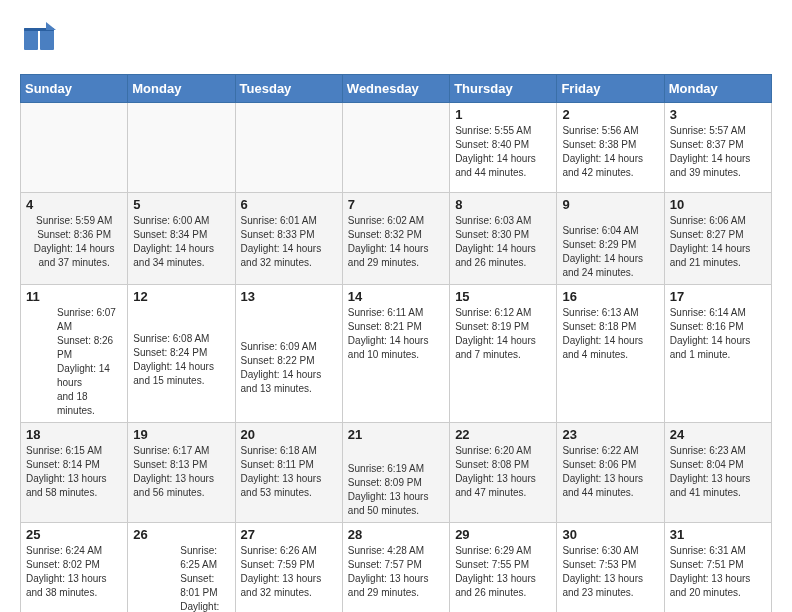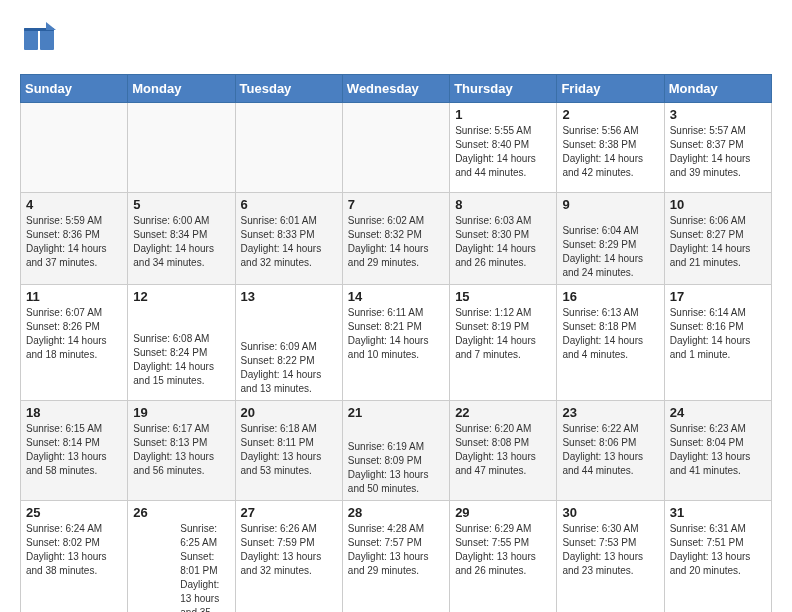--- a/index.html
+++ b/index.html
@@ -147,21 +147,21 @@
           <span class="day-number">3</span>
           <div class="cell-content" style="white-space: pre-line;">Sunrise: 5:57 AM
 Sunset: 8:37 PM
 Daylight: 14 hours
 and 39 minutes.</div>
         </td>
       </tr>
       <tr>
         <td>
           <span class="day-number">4</span>
-          <div class="cell-content" style="white-space: pre-line;">Sunrise: 5:59 AM
+          <div class="cell-content" style="white-space: pre-line; text-align: center;">Sunrise: 5:59 AM
 Sunset: 8:36 PM
 Daylight: 14 hours
 and 37 minutes.</div>
         </td>
         <td>
           <span class="day-number">5</span>
           <div class="cell-content" style="white-space: pre-line;">Sunrise: 6:00 AM
 Sunset: 8:34 PM
 Daylight: 14 hours
 and 34 minutes.</div>
@@ -198,21 +198,21 @@
           <span class="day-number">10</span>
           <div class="cell-content" style="white-space: pre-line;">Sunrise: 6:06 AM
 Sunset: 8:27 PM
 Daylight: 14 hours
 and 21 minutes.</div>
         </td>
       </tr>
       <tr>
         <td>
           <span class="day-number">11</span>
-          <div class="cell-content" style="white-space: pre-line;">Sunrise: 6:07 AM
+          <div class="cell-content" style="white-space: pre-line; margin-left: 31px;">Sunrise: 6:07 AM
 Sunset: 8:26 PM
 Daylight: 14 hours
 and 18 minutes.</div>
         </td>
         <td>
           <span class="day-number">12</span>
           <div class="cell-content" style="white-space: pre-line; margin-top: 28px;">Sunrise: 6:08 AM
 Sunset: 8:24 PM
 Daylight: 14 hours
 and 15 minutes.</div>
@@ -226,21 +226,21 @@
         </td>
         <td>
           <span class="day-number">14</span>
           <div class="cell-content" style="white-space: pre-line;">Sunrise: 6:11 AM
 Sunset: 8:21 PM
 Daylight: 14 hours
 and 10 minutes.</div>
         </td>
         <td>
           <span class="day-number">15</span>
-          <div class="cell-content" style="white-space: pre-line;">Sunrise: 1:12 AM
+          <div class="cell-content" style="white-space: pre-line;">Sunrise: 6:12 AM
 Sunset: 8:19 PM
 Daylight: 14 hours
 and 7 minutes.</div>
         </td>
         <td>
           <span class="day-number">16</span>
           <div class="cell-content" style="white-space: pre-line;">Sunrise: 6:13 AM
 Sunset: 8:18 PM
 Daylight: 14 hours
 and 4 minutes.</div>

